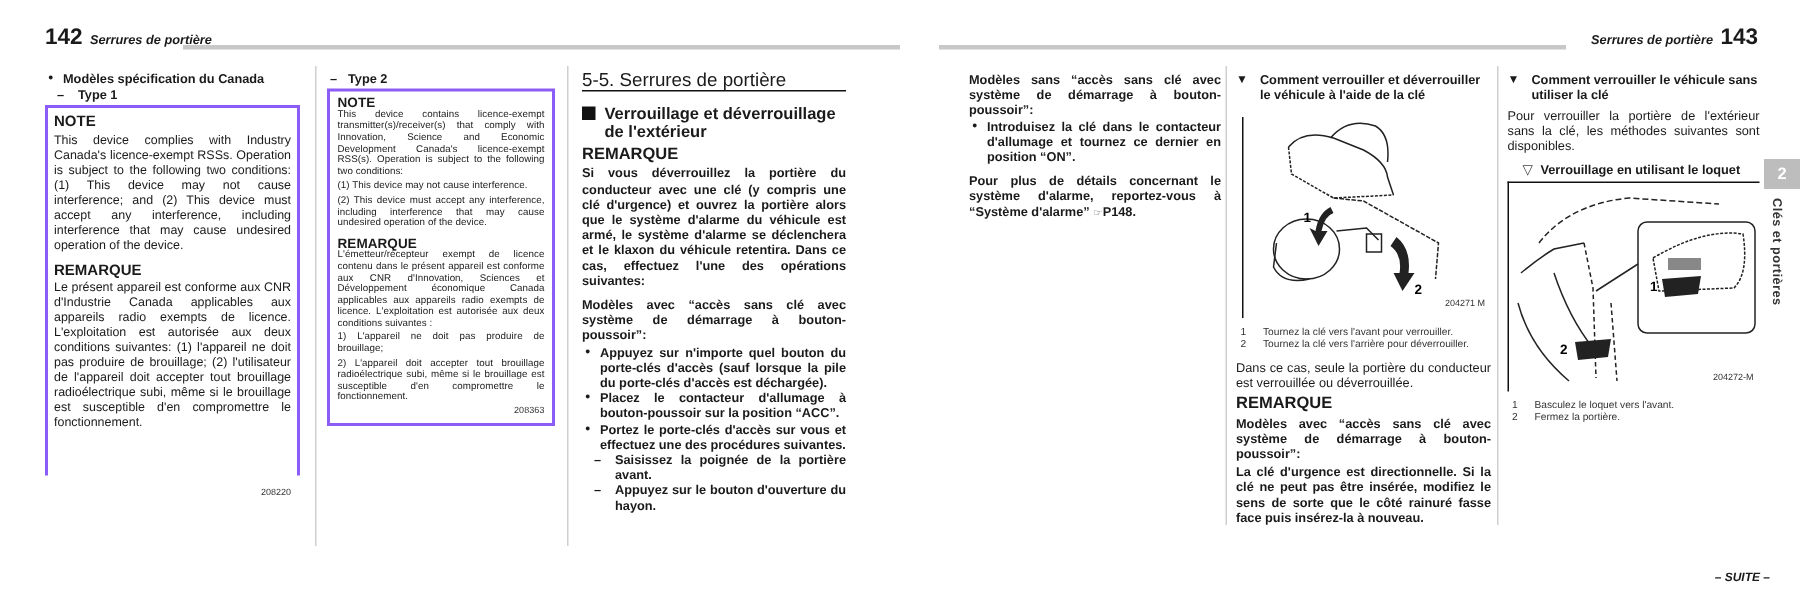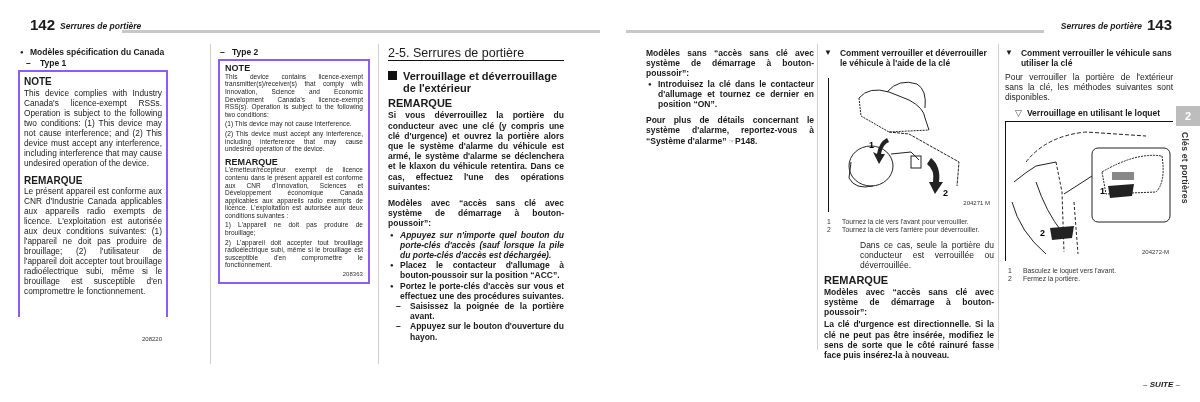--- a/index.html
+++ b/index.html
@@ -65,21 +65,21 @@
 </head>
 <body>
 
 <div class="page page-left">
   <div class="hdr hdr-left">
     <div class="hdr-bar"></div>
     <span class="page-num">142</span>
     <span class="hdr-title">Serrures de portière</span>
   </div>
 
-  <div class="col" style="left:18px; top:47px; width:150px;">
+  <div class="col" style="left:30px; top:47px; width:170px;">
     <div class="bullet-line bold">
       <span class="dot" style="font-size:6px;">●</span>
       <span>Modèles spécification du Canada</span>
     </div>
     <div class="dash-line bold" style="margin-top:1px;">
       <span class="dash">–</span>
       <span>Type 1</span>
     </div>
     <div class="box" style="margin-top:2px; height:247px; border-bottom:none;">
       <h4>NOTE</h4>
@@ -106,29 +106,29 @@
       <p class="jt">L'émetteur/récepteur exempt de licence contenu dans le présent appareil est conforme aux CNR d'Innovation, Sciences et Développement économique Canada applicables aux appareils radio exempts de licence. L'exploitation est autorisée aux deux conditions suivantes :</p>
       <p class="jt" style="margin-top:2px;">1) L'appareil ne doit pas produire de brouillage;</p>
       <p class="jt" style="margin-top:2px;">2) L'appareil doit accepter tout brouillage radioélectrique subi, même si le brouillage est susceptible d'en compromettre le fonctionnement.</p>
       <div class="box-code">208363</div>
     </div>
   </div>
 
   <div class="vrule" style="left:378px; top:44px; height:320px;"></div>
 
   <div class="col" style="left:388px; top:48px; width:176px;">
-    <div class="section-title">2-5. Serrures de portière</div>
+    <div class="section-title">5-5. Serrures de portière</div>
     <div class="sub-title">
       <span class="sq"></span>
       <span>Verrouillage et déverrouillage de l'extérieur</span>
     </div>
     <div class="remarque">REMARQUE</div>
     <p class="bold jt">Si vous déverrouillez la portière du conducteur avec une clé (y compris une clé d'urgence) et ouvrez la portière alors que le système d'alarme du véhicule est armé, le système d'alarme se déclenchera et le klaxon du véhicule retentira. Dans ce cas, effectuez l'une des opérations suivantes:</p>
     <p class="bold jt" style="margin-top:6px;">Modèles avec “accès sans clé avec système de démarrage à bouton-poussoir”:</p>
-    <div class="bullet-line bold jt" style="margin-top:1px;font-style:italic;">
+    <div class="bullet-line bold jt" style="margin-top:1px;">
       <span class="dot" style="font-size:6px;">●</span>
       <span>Appuyez sur n'importe quel bouton du porte-clés d'accès (sauf lorsque la pile du porte-clés d'accès est déchargée).</span>
     </div>
     <div class="bullet-line bold jt">
       <span class="dot" style="font-size:6px;">●</span>
       <span>Placez le contacteur d'allumage à bouton-poussoir sur la position “ACC”.</span>
     </div>
     <div class="bullet-line bold jt">
       <span class="dot" style="font-size:6px;">●</span>
       <span>Portez le porte-clés d'accès sur vous et effectuez une des procédures suivantes.</span>
@@ -192,21 +192,21 @@
     <div style="margin-top:6px;">
       <div class="legend-row">
         <span class="n">1</span>
         <span class="t">Tournez la clé vers l'avant pour verrouiller.</span>
       </div>
       <div class="legend-row">
         <span class="n">2</span>
         <span class="t">Tournez la clé vers l'arrière pour déverrouiller.</span>
       </div>
     </div>
-    <p class="jt" style="margin-top:6px;margin-left:36px;">Dans ce cas, seule la portière du conducteur est verrouillée ou déverrouillée.</p>
+    <p class="jt" style="margin-top:6px;">Dans ce cas, seule la portière du conducteur est verrouillée ou déverrouillée.</p>
     <div class="remarque">REMARQUE</div>
     <p class="bold jt">Modèles avec “accès sans clé avec système de démarrage à bouton-poussoir”:</p>
     <p class="bold jt" style="margin-top:2px;">La clé d'urgence est directionnelle. Si la clé ne peut pas être insérée, modifiez le sens de sorte que le côté rainuré fasse face puis insérez-la à nouveau.</p>
   </div>
 
   <div class="vrule" style="left:388px; top:44px; height:306px;"></div>
 
   <div class="col" style="left:395px; top:48px; width:168px;">
     <div class="tri-title">
       <span class="tri">▼</span>

